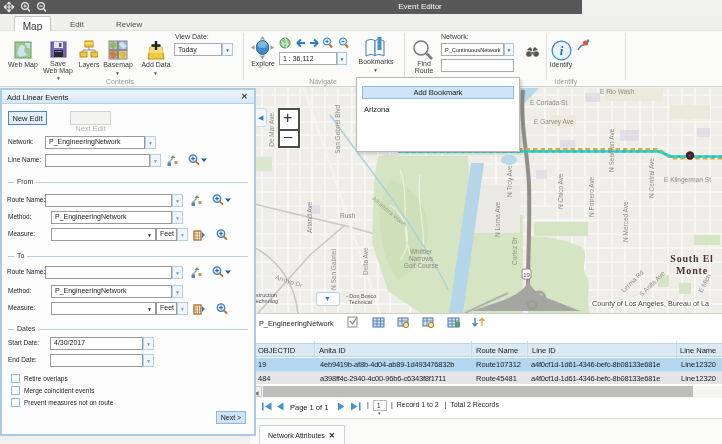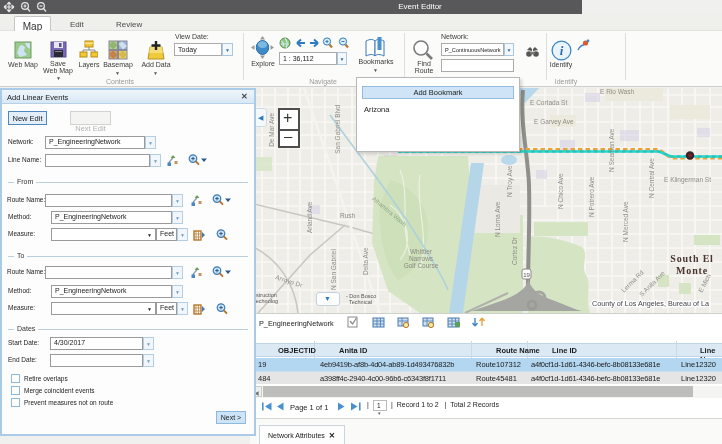--- a/index.html
+++ b/index.html
@@ -33,21 +33,21 @@
 .plbl { position:absolute; font-size:6.5px; color:#222; white-space:nowrap; }
 .psel { position:absolute; background:#fff; border:1px solid #9a9a9a; font-size:7px; color:#222; padding:1px 0 0 3px; }
 .parr { position:absolute; width:11px; background:#f0f6fb; border:1px solid #b5cee2; color:#6e9cc4; font-size:5px; text-align:center; padding-top:3px; }
 .psep { position:absolute; left:6px; width:240px; border-top:1px solid #b9cede; }
 .pseplbl { position:absolute; font-size:7px; color:#333; background:#fdfdfd; padding:0 3px; }
 .pchk { position:absolute; width:9px; height:9px; background:#fff; border:1px solid #8cb9de; }
 
 #popup { left:356px; top:77px; width:164px; height:75px; background:#fff; border:1px solid #b7b7b7; box-shadow:2px 2px 3px rgba(0,0,0,0.15); z-index:40; }
 
 #grid { left:250px; top:313px; width:472px; height:131px; background:#fff; }
-.gh { position:absolute; top:3px; font-size:7.5px; font-weight:bold; color:#1a1a1a;margin-left:20px; }
+.gh { position:absolute; top:3px; font-size:7.5px; font-weight:normal; color:#1a1a1a; }
 .gc { position:absolute; font-size:7.5px; color:#1a1a1a; top:2px; white-space:nowrap; }
 
 #btabs { left:250px; top:418px; width:472px; height:26px; background:#fafaf9; border-top:1px solid #d8d8d6; }
 </style>
 </head>
 <body>
 <div id="titlebar" class="abs">
   <div class="title abs">Event Editor</div>
   <svg class="abs" style="left:3px;top:1px" width="50" height="12" viewBox="0 0 50 12">
     <g stroke="#e8e8e8" stroke-width="1.2" fill="none">

